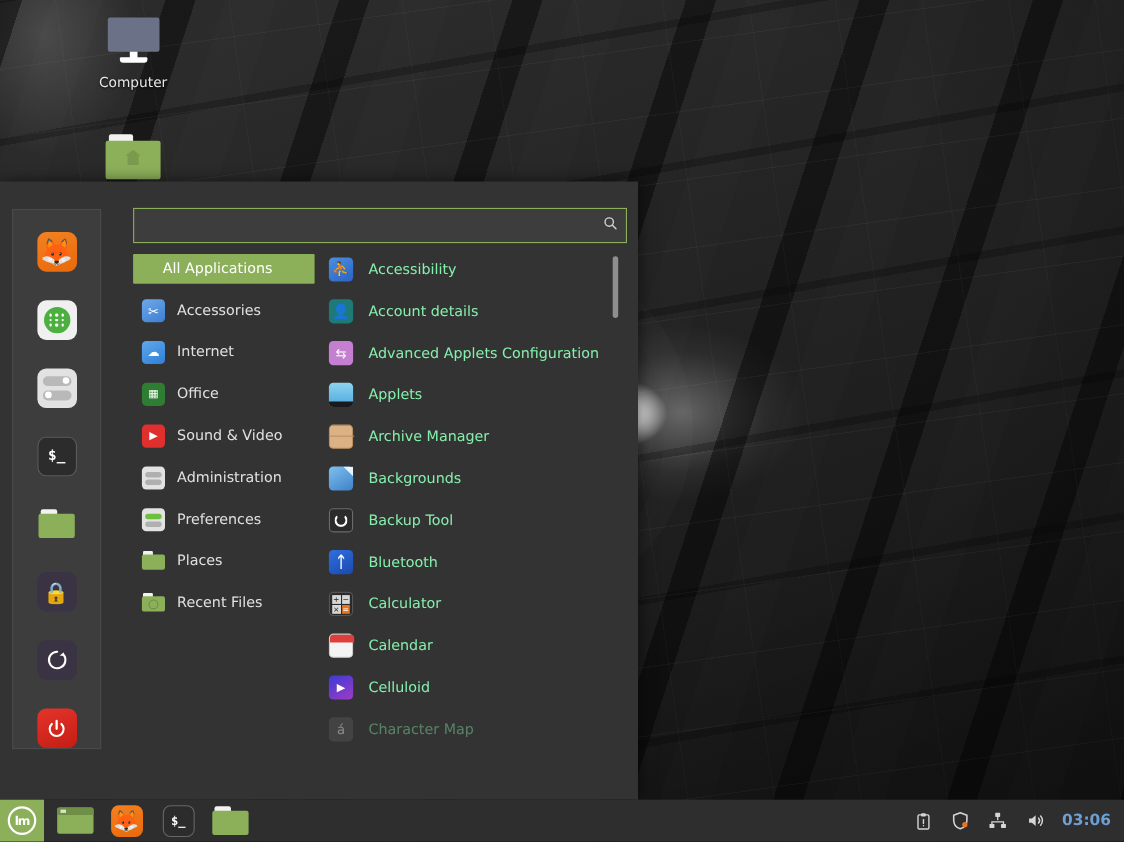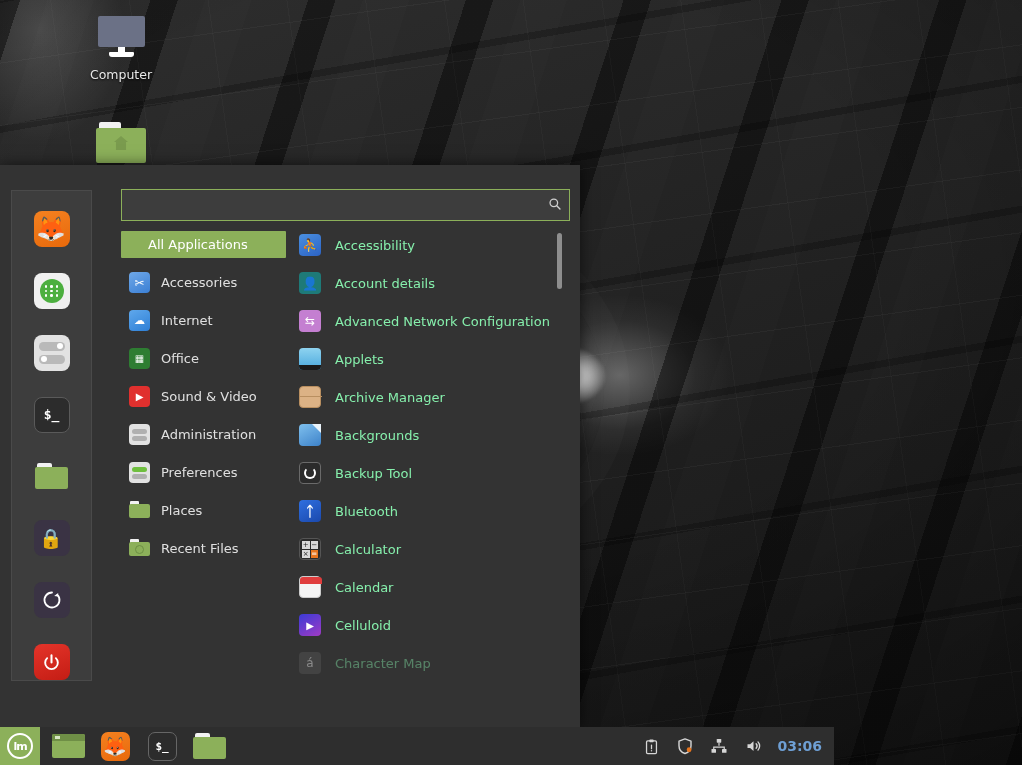--- a/index.html
+++ b/index.html
@@ -182,21 +182,21 @@
              font-size: 12px; color: #fff; position: relative; }
   #apps-scrollbar {
     position: absolute; left: 557px; top: 66px; width: 5px; height: 450px;
     cursor: pointer;
   }
   #apps-thumb { position: absolute; top: 2px; left: 0; width: 5px; height: 56px;
                 background: #8e8e8e; border-radius: 3px; }
 
   
   #taskbar {
-    position: absolute; left: 0; bottom: 0; width: 834px; height: 38px;
+    position: absolute; left: 0; bottom: 0; width: 1022px; height: 38px;
     background: #2e2e2e; z-index: 50;
     display: flex; align-items: center;
   }
   #mint-button {
     width: 40px; height: 38px; background: #8cb05a;
     display: flex; align-items: center; justify-content: center; cursor: pointer;
   }
   .mint-logo {
     width: 26px; height: 26px; border-radius: 50%;
     border: 2.2px solid #fff; display: flex; align-items: center; justify-content: center;
@@ -392,21 +392,21 @@
       <span class="app-lbl">Accessibility</span>
     </div>
 
     <div class="app">
       <span class="app-ico" style="background:#1e7a78;font-size:13px;">👤</span>
       <span class="app-lbl">Account details</span>
     </div>
 
     <div class="app">
       <span class="app-ico" style="background:#c47fd1;font-size:12px;">⇆</span>
-      <span class="app-lbl">Advanced Network Configuration</span>
+      <span class="app-lbl">Advanced Applets Configuration</span>
     </div>
 
     <div class="app">
       <span class="app-ico" style="background:linear-gradient(180deg,#8ed3f0,#4aa8dd);">
         <span style="position:absolute;left:0;bottom:0;width:22px;height:5px;background:#1a1a1a;border-radius:0 0 4px 4px;"></span>
       </span>
       <span class="app-lbl">Applets</span>
     </div>
 
     <div class="app">

